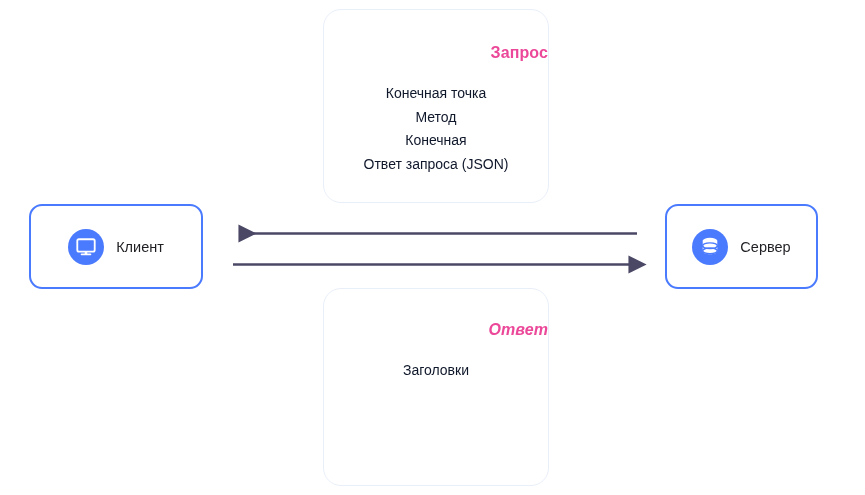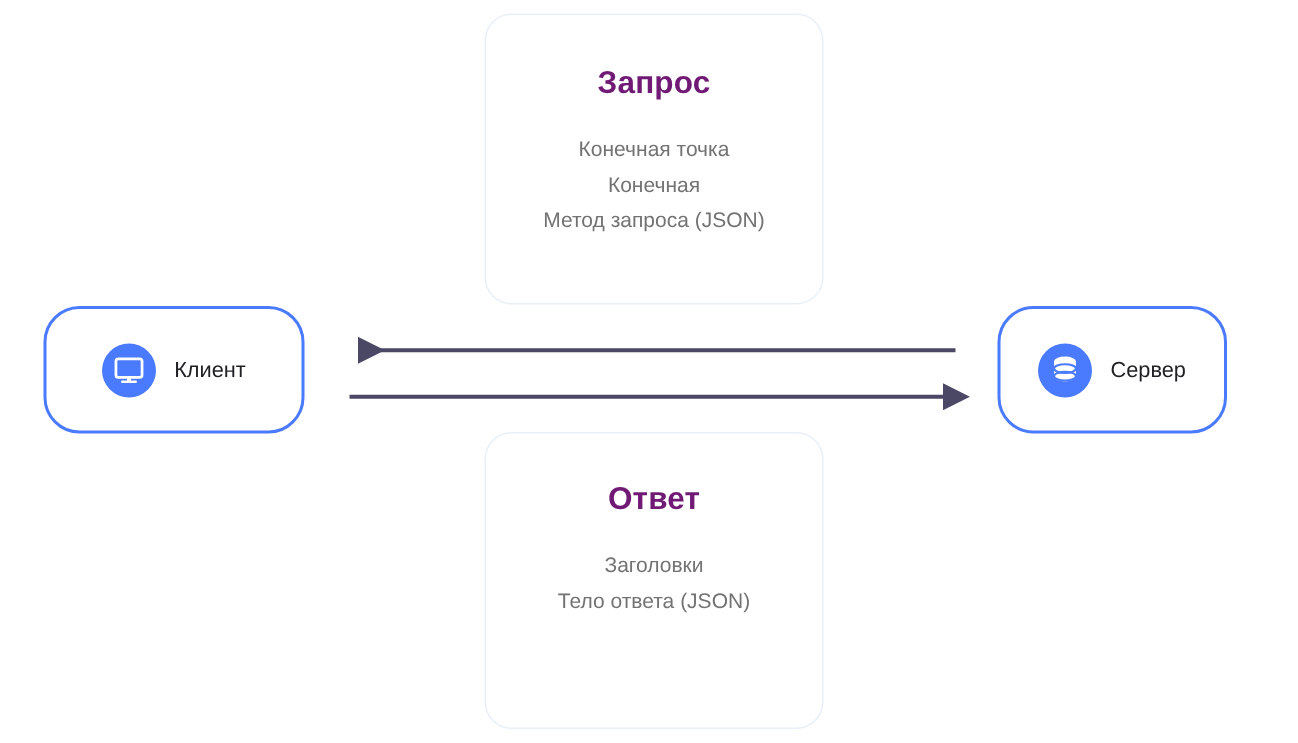--- a/index.html
+++ b/index.html
@@ -36,44 +36,45 @@
     width: 226px;
     height: 194px;
   }
   .card-response {
     left: 323px;
     top: 288px;
     width: 226px;
     height: 198px;
   }
   .card-title {
-    font-size: 21px;
+    font-size: 16px;
     font-weight: bold;
-    color: #701a75;
+    color: #ec4899;
     letter-spacing: 0.1px;
+    text-align: right;
   }
   .card-request .card-title { margin-top: 34px; }
-  .card-response .card-title { margin-top: 32px; }
+  .card-response .card-title { margin-top: 32px; font-style: italic; }
 
   .card-lines {
     margin-top: 20px;
   }
   .card-line {
     font-size: 14px;
     line-height: 23.5px;
-    color: #737373;
+    color: #0f172a;
     white-space: nowrap;
   }
 
   
   .node {
     position: absolute;
     box-sizing: border-box;
     border: 2px solid #4a7afe;
-    border-radius: 24px;
+    border-radius: 13px;
     background: #ffffff;
     display: flex;
     align-items: center;
     justify-content: center;
   }
   .node-client {
     left: 29px;
     top: 204px;
     width: 174px;
     height: 85px;
@@ -118,30 +119,30 @@
 </style>
 </head>
 <body>
 
 <div class="canvas">
 
   <div class="card card-request">
     <div class="card-title">Запрос</div>
     <div class="card-lines">
       <div class="card-line">Конечная точка</div>
+      <div class="card-line">Метод</div>
       <div class="card-line">Конечная</div>
-      <div class="card-line">Метод запроса (JSON)</div>
+      <div class="card-line">Ответ запроса (JSON)</div>
     </div>
   </div>
 
   <div class="card card-response">
     <div class="card-title">Ответ</div>
     <div class="card-lines">
       <div class="card-line">Заголовки</div>
-      <div class="card-line">Тело ответа (JSON)</div>
     </div>
   </div>
 
   <div class="node node-client">
     <div class="node-inner">
       <span class="node-badge">
         <svg width="22" height="22" viewBox="0 0 24 24" aria-hidden="true">
           <rect x="2.5" y="3.5" width="19" height="13.5" rx="1.8" fill="none" stroke="#ffffff" stroke-width="2"></rect>
           <rect x="10.6" y="16.6" width="2.8" height="3.2" fill="#ffffff"></rect>
           <rect x="6.2" y="19.2" width="11.6" height="1.9" rx="0.9" fill="#ffffff"></rect>

